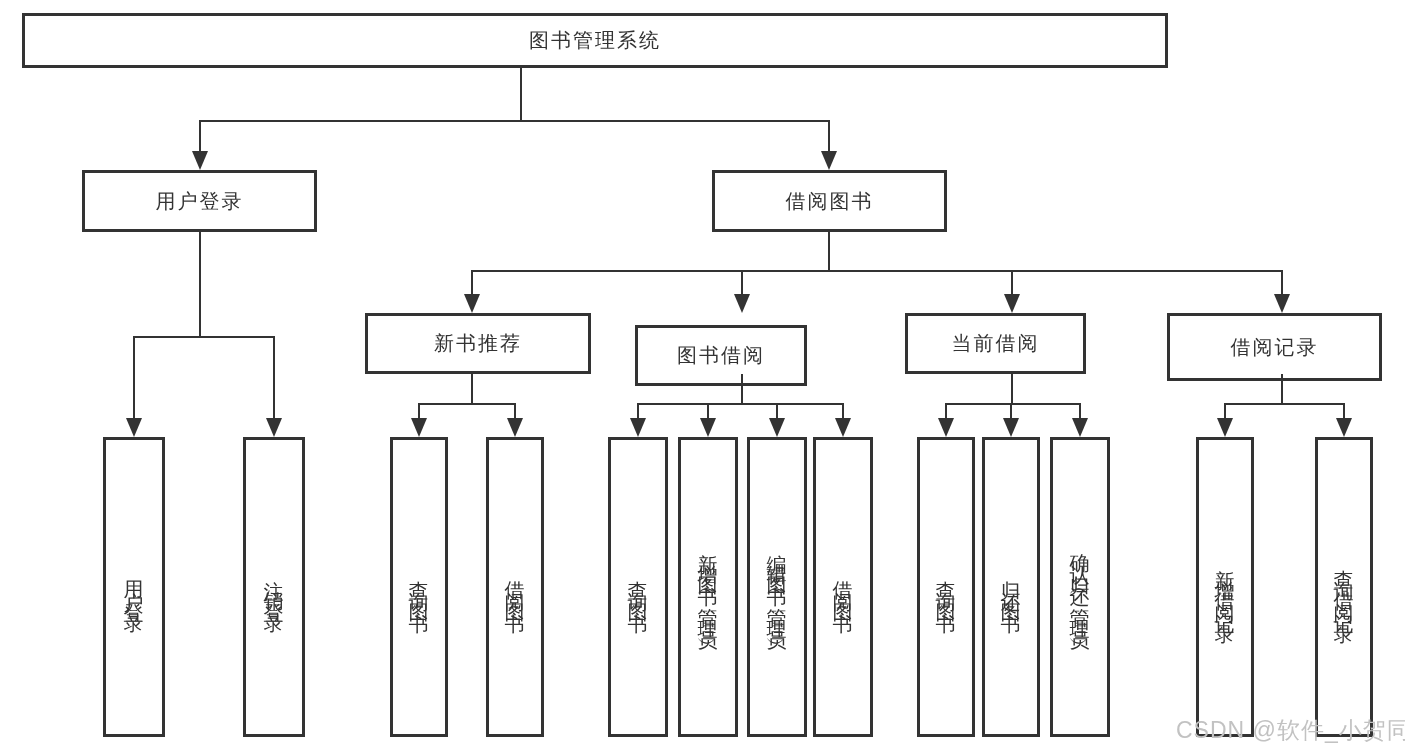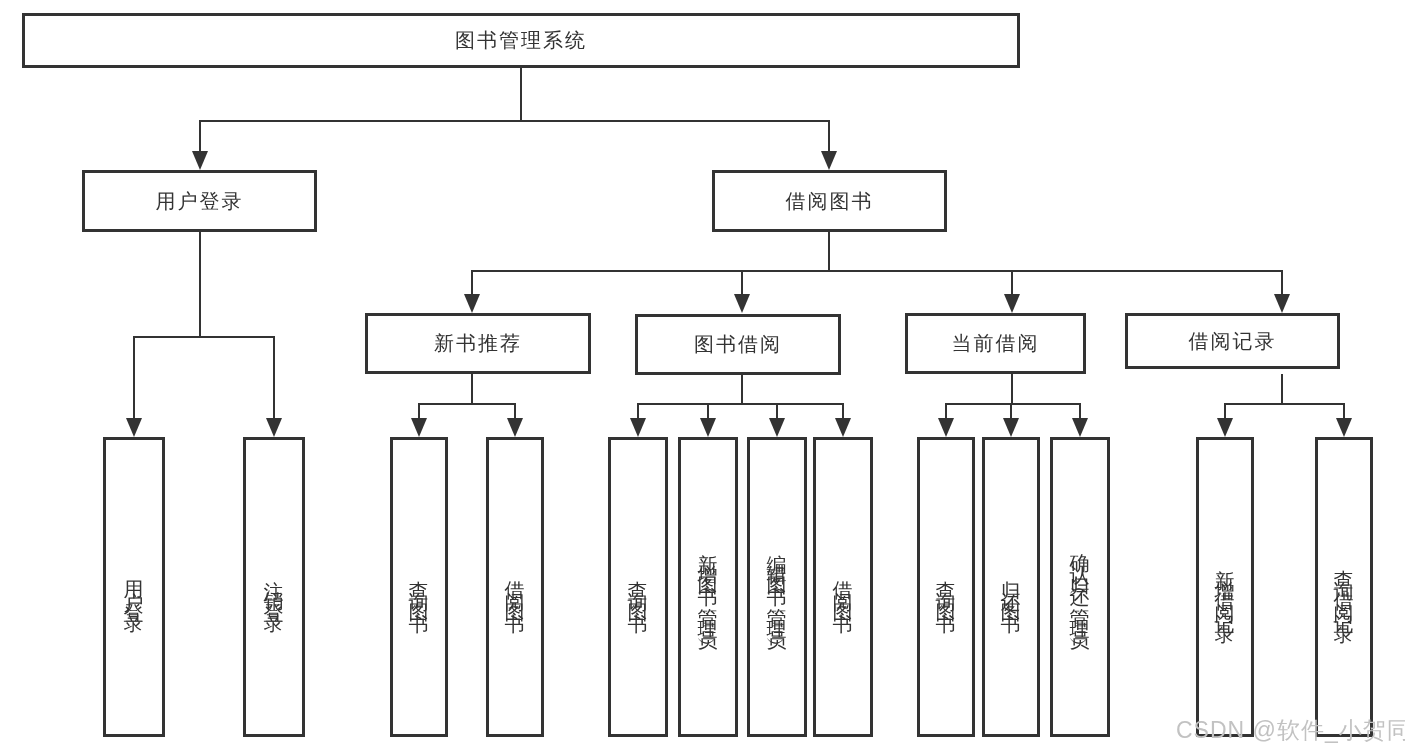--- a/index.html
+++ b/index.html
@@ -56,21 +56,21 @@
     letter-spacing:1px;
     z-index:6;
     white-space:nowrap;
   }
 </style>
 </head>
 <body>
 
 <div id="stage">
 
-  <div class="node" style="left:22px;top:13px;width:998px;height:55px">
+  <div class="node" style="left:22px;top:13px;width:1146px;height:55px">
     <span class="hlbl">图书管理系统</span>
   </div>
 
   <div class="vline" style="left:520px;top:68px;height:54px"></div>
   <div class="hline" style="left:199px;top:120px;width:631px"></div>
   <div class="vline" style="left:199px;top:120px;height:31px"></div>
   <div class="arrow" style="left:192px;top:151px"></div>
   <div class="vline" style="left:828px;top:120px;height:31px"></div>
   <div class="arrow" style="left:821px;top:151px"></div>
 
@@ -95,27 +95,27 @@
   <div class="vline" style="left:741px;top:270px;height:24px"></div>
   <div class="arrow" style="left:734px;top:294px"></div>
   <div class="vline" style="left:1011px;top:270px;height:24px"></div>
   <div class="arrow" style="left:1004px;top:294px"></div>
   <div class="vline" style="left:1281px;top:270px;height:24px"></div>
   <div class="arrow" style="left:1274px;top:294px"></div>
 
   <div class="node" style="left:365px;top:313px;width:226px;height:61px">
     <span class="hlbl">新书推荐</span>
   </div>
-  <div class="node" style="left:635px;top:314px;width:206px;height:61px">
+  <div class="node" style="left:635px;top:325px;width:172px;height:61px">
     <span class="hlbl">图书借阅</span>
   </div>
   <div class="node" style="left:905px;top:313px;width:181px;height:61px">
     <span class="hlbl">当前借阅</span>
   </div>
-  <div class="node" style="left:1125px;top:313px;width:215px;height:56px">
+  <div class="node" style="left:1167px;top:313px;width:215px;height:68px">
     <span class="hlbl">借阅记录</span>
   </div>
 
   <div class="vline" style="left:471px;top:374px;height:30px"></div>
   <div class="hline" style="left:418px;top:403px;width:98px"></div>
   <div class="vline" style="left:418px;top:403px;height:15px"></div>
   <div class="arrow" style="left:411px;top:418px"></div>
   <div class="vline" style="left:514px;top:403px;height:15px"></div>
   <div class="arrow" style="left:507px;top:418px"></div>
 

